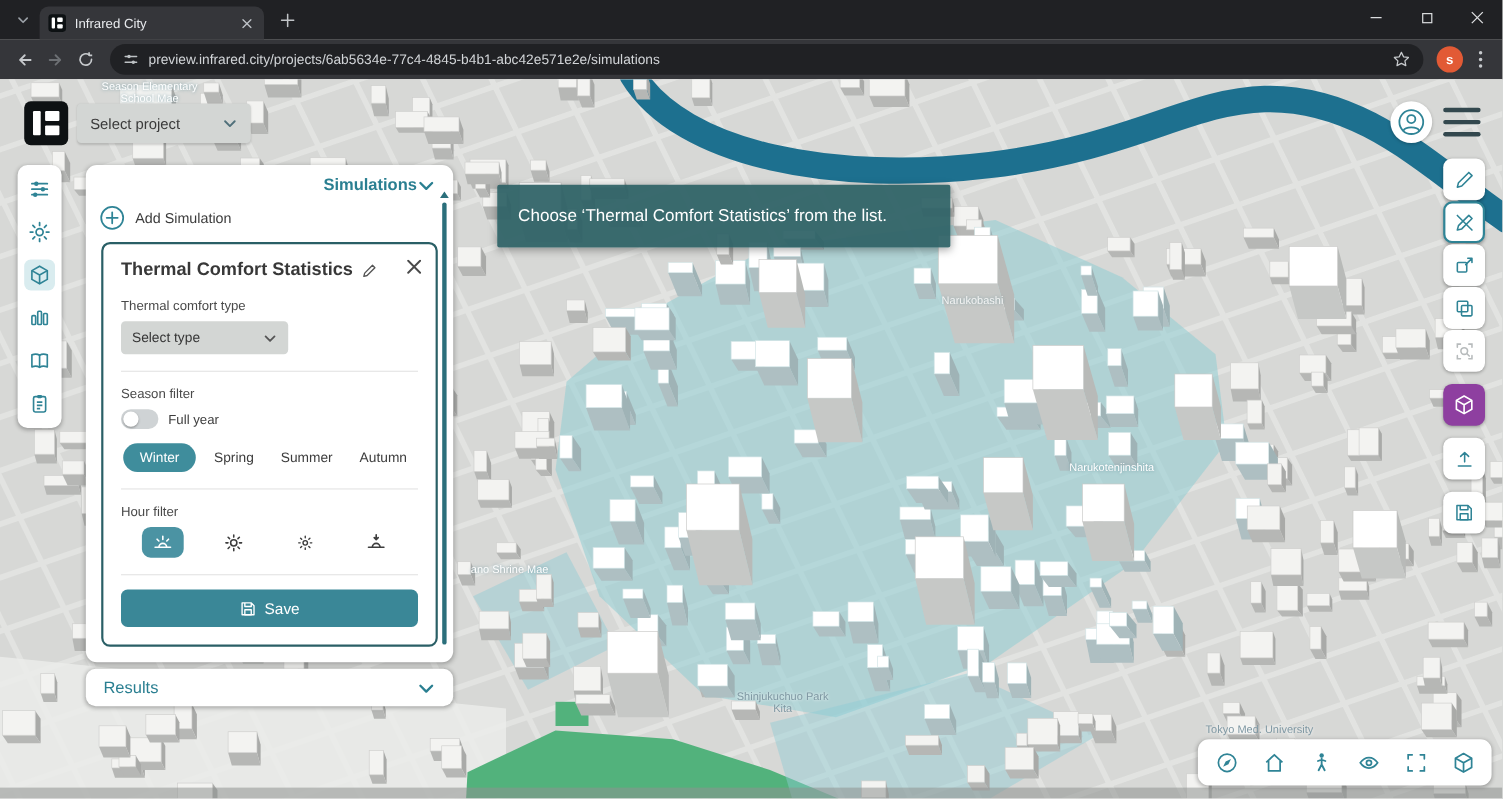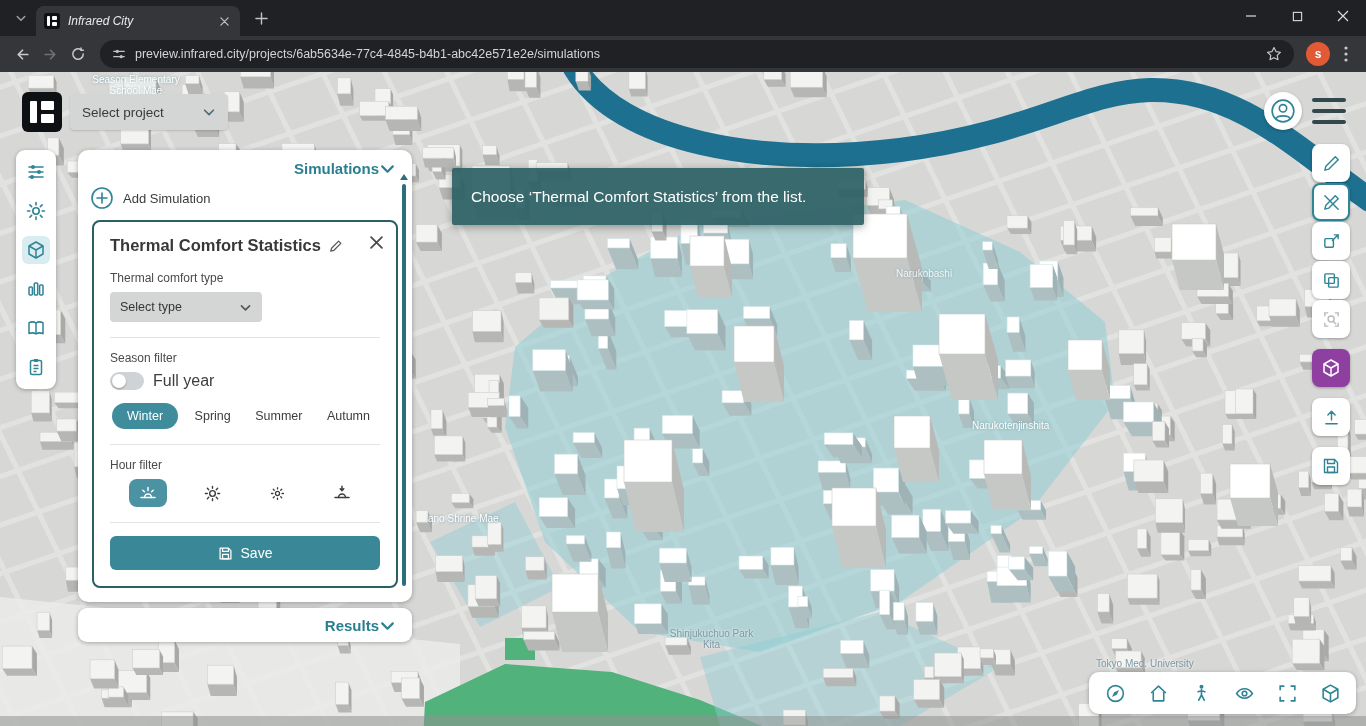--- a/index.html
+++ b/index.html
@@ -4,21 +4,21 @@
 <style>
   * { margin:0; padding:0; box-sizing:border-box; }
   html,body { width:1366px; height:726px; overflow:hidden; font-family:"Liberation Sans",sans-serif; background:#d8d9d7; }
   :root{
     --teal:#2f8496; --teal-dark:#2b6f7b; --teal-btn:#3a8797; --panel-ink:#3a3a3a;
   }
   svg{display:block}
   .ib{display:inline-flex;align-items:center;justify-content:center}
 
   
-  .tabstrip{height:36px;background:#202124;display:flex;align-items:flex-end;position:relative;color:#c8cbce;font-style:italic;}
+  .tabstrip{height:36px;background:#202124;display:flex;align-items:flex-end;position:relative;color:#c8cbce;}
   .tabsearch{width:26px;height:26px;margin:0 2px 5px 8px;border-radius:50%;color:#9aa0a6;cursor:pointer}
   .tab{width:204px;height:30px;background:#35363a;border-radius:8px 8px 0 0;display:flex;align-items:center;padding:0 8px;gap:8px;color:#e8eaed;font-size:12px;cursor:pointer}
   .tab .title{flex:1;white-space:nowrap;overflow:hidden}
   .tabclose{width:16px;height:16px;border-radius:50%;color:#bdc1c6;cursor:pointer;font-size:11px}
   .newtab{width:26px;height:26px;margin:0 0 5px 8px;color:#c0c3c6;cursor:pointer}
   .favicon{width:16px;height:16px;border-radius:3px;background:#0d1113;position:relative;flex:0 0 16px}
   .favicon i,.logo i{position:absolute;background:#fff;border-radius:1px}
   .wincontrols{position:absolute;right:0;top:0;height:36px;display:flex;align-items:flex-start}
   .winbtn{width:46px;height:32px;color:#dadcde;cursor:pointer}
 
@@ -56,33 +56,33 @@
   .cardclose{position:absolute;right:10px;top:10px;width:20px;height:20px;color:#4a4a4a;cursor:pointer}
   .cardtitle{display:flex;align-items:center;gap:8px;margin-bottom:16px}
   .cardtitle b{font-size:16.5px;color:#383838;font-weight:bold}
   .cardtitle .pen{color:#555;cursor:pointer}
   .flabel{font-size:12px;color:#4a4a4a;margin-bottom:7px}
   .select{width:152px;height:30px;background:#d3d6d4;border-radius:4px;display:flex;align-items:center;justify-content:space-between;padding:0 10px;font-size:12.5px;color:#363636;cursor:pointer;margin-bottom:15px}
   .hr{border-top:1px solid #e3e3e3;margin:0 0 13px}
   .togglerow{display:flex;align-items:center;gap:9px;margin-bottom:13px}
   .toggle{width:34px;height:18px;border-radius:9px;background:#cfd3d5;position:relative;cursor:pointer}
   .toggle i{position:absolute;left:2px;top:2px;width:14px;height:14px;border-radius:50%;background:#fff;box-shadow:0 1px 2px rgba(0,0,0,.3)}
-  .togglerow span{font-size:16px;color:#3d3d3d}
+  .togglerow span{font-size:12px;color:#3d3d3d}
   .seasons{display:flex;align-items:center;justify-content:space-between;padding:0 2px;margin-bottom:15px}
   .season{font-size:12.5px;color:#3d3d3d;background:none;border:none;cursor:pointer;padding:6px 8px;font-family:inherit}
   .season.active{background:#3f8d9c;color:#fff;border-radius:15px;padding:6px 15px}
   .hours{display:flex;align-items:center;justify-content:space-around;margin:0 6px 15px;}
   .hourbtn{width:38px;height:28px;border-radius:8px;color:#3d3d3d;cursor:pointer}
   .hourbtn.active{background:#4b93a3;color:#fff}
   .savebtn{width:100%;height:34px;background:var(--teal-btn);border:none;border-radius:6px;color:#fff;font-size:14px;display:flex;align-items:center;justify-content:center;gap:8px;cursor:pointer;font-family:inherit}
   .sb{position:absolute;right:6px;top:34px;bottom:16px;width:4px}
   .sb .thumb{position:absolute;left:0;top:0;bottom:0;width:4px;background:#2b6f7b;border-radius:2px}
   .sb .up{position:absolute;left:-2px;top:-10px;width:0;height:0;border-left:4px solid transparent;border-right:4px solid transparent;border-bottom:6px solid #2b6f7b}
 
-  .results{position:absolute;left:78px;top:536px;width:334px;height:34px;background:#fff;border-radius:9px;box-shadow:0 1px 4px rgba(0,0,0,.3);display:flex;align-items:center;justify-content:flex-end;padding:0 16px;color:#2a7f91;font-size:15px;font-weight:700;cursor:pointer}
+  .results{position:absolute;left:78px;top:536px;width:334px;height:34px;background:#fff;border-radius:9px;box-shadow:0 1px 4px rgba(0,0,0,.3);display:flex;align-items:center;justify-content:space-between;padding:0 16px;color:#2a7f91;font-size:15px;font-weight:400;cursor:pointer}
 
   .tooltip{position:absolute;left:452px;top:96px;width:412px;height:57px;background:rgba(45,97,101,.93);color:#fff;font-size:15.5px;display:flex;align-items:center;padding:0 19px;border-radius:2px;box-shadow:0 2px 8px rgba(0,0,0,.35)}
 
   .rrail{position:absolute;right:16px;top:72px;display:flex;flex-direction:column;gap:1px}
   .rbtn{width:38px;height:38px;background:#fff;border-radius:8px;color:var(--teal);cursor:pointer;box-shadow:0 1px 3px rgba(0,0,0,.3)}
   .rbtn.outlined{border:2px solid var(--teal)}
   .rbtn.disabled{color:#b7bbbc}
   .rbtn.purple{background:#8e3fa0;color:#fff;margin-top:10px}
   .rbtn.gap{margin-top:10px}
 
@@ -1195,21 +1195,21 @@
         <polygon points="1238,454 1278,454 1270,426 1230,426" fill="#c6c8c6"></polygon>
         <rect x="1230" y="392" width="40" height="34" fill="#ffffff" stroke="#c9c9c7" stroke-width="0.6"></rect>
         <polygon points="516,118 516,148 510,124 510,94" fill="#b8bab8"></polygon>
         <polygon points="478,148 516,148 510,124 472,124" fill="#c6c8c6"></polygon>
         <rect x="472" y="94" width="38" height="30" fill="#ffffff" stroke="#c9c9c7" stroke-width="0.6"></rect>
         <rect x="0" y="644" width="1366" height="10" fill="#8e9290" opacity="0.55"></rect>
       </g>
   </svg>
 
   <span class="maplabel center" style="left:86px;top:2px;width:100px">Season Elementary School Mae</span>
-  <span class="maplabel" style="left:896px;top:196px;opacity:.8">Narukobashi</span>
+  <span class="maplabel" style="left:856px;top:196px;opacity:.8">Narukobashi</span>
   <span class="maplabel" style="left:972px;top:348px">Narukotenjinshita</span>
   <span class="maplabel" style="left:428px;top:441px">ano Shrine Mae</span>
   <span class="maplabel gray center" style="left:664px;top:556px;width:95px">Shinjukuchuo Park Kita</span>
   <span class="maplabel gray" style="left:1096px;top:586px">Tokyo Med. University</span>
 
   <div class="logo">
     <i style="left:8px;top:9px;width:7px;height:22px"></i>
     <i style="left:19px;top:9px;width:13px;height:9px"></i>
     <i style="left:19px;top:22px;width:13px;height:9px"></i>
   </div>

